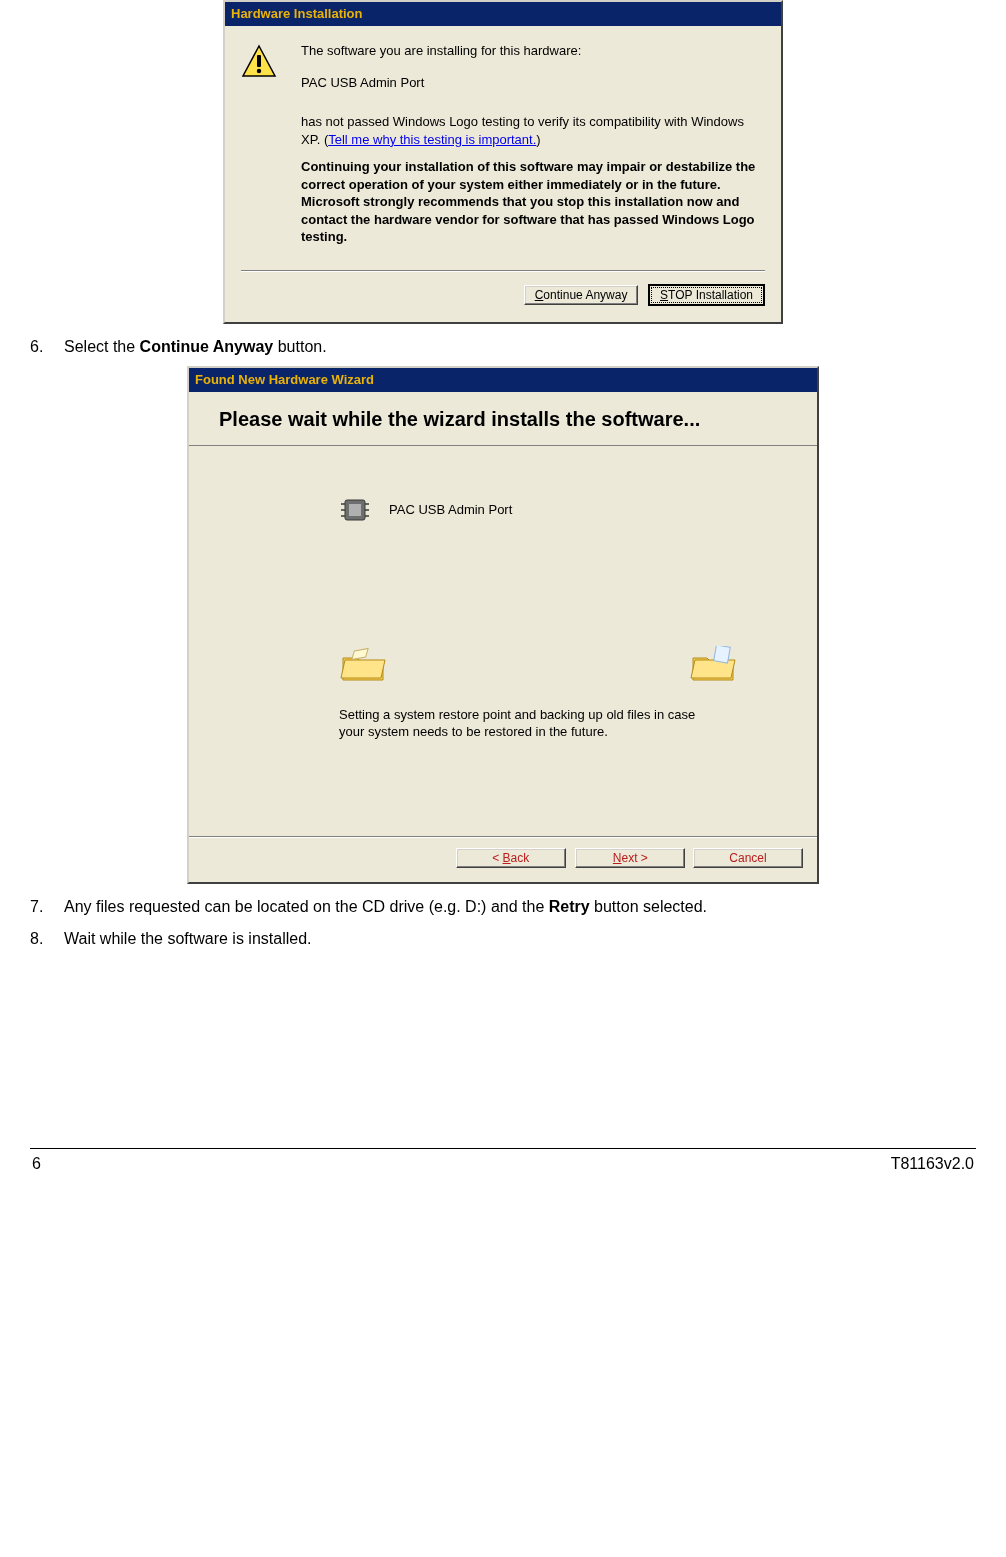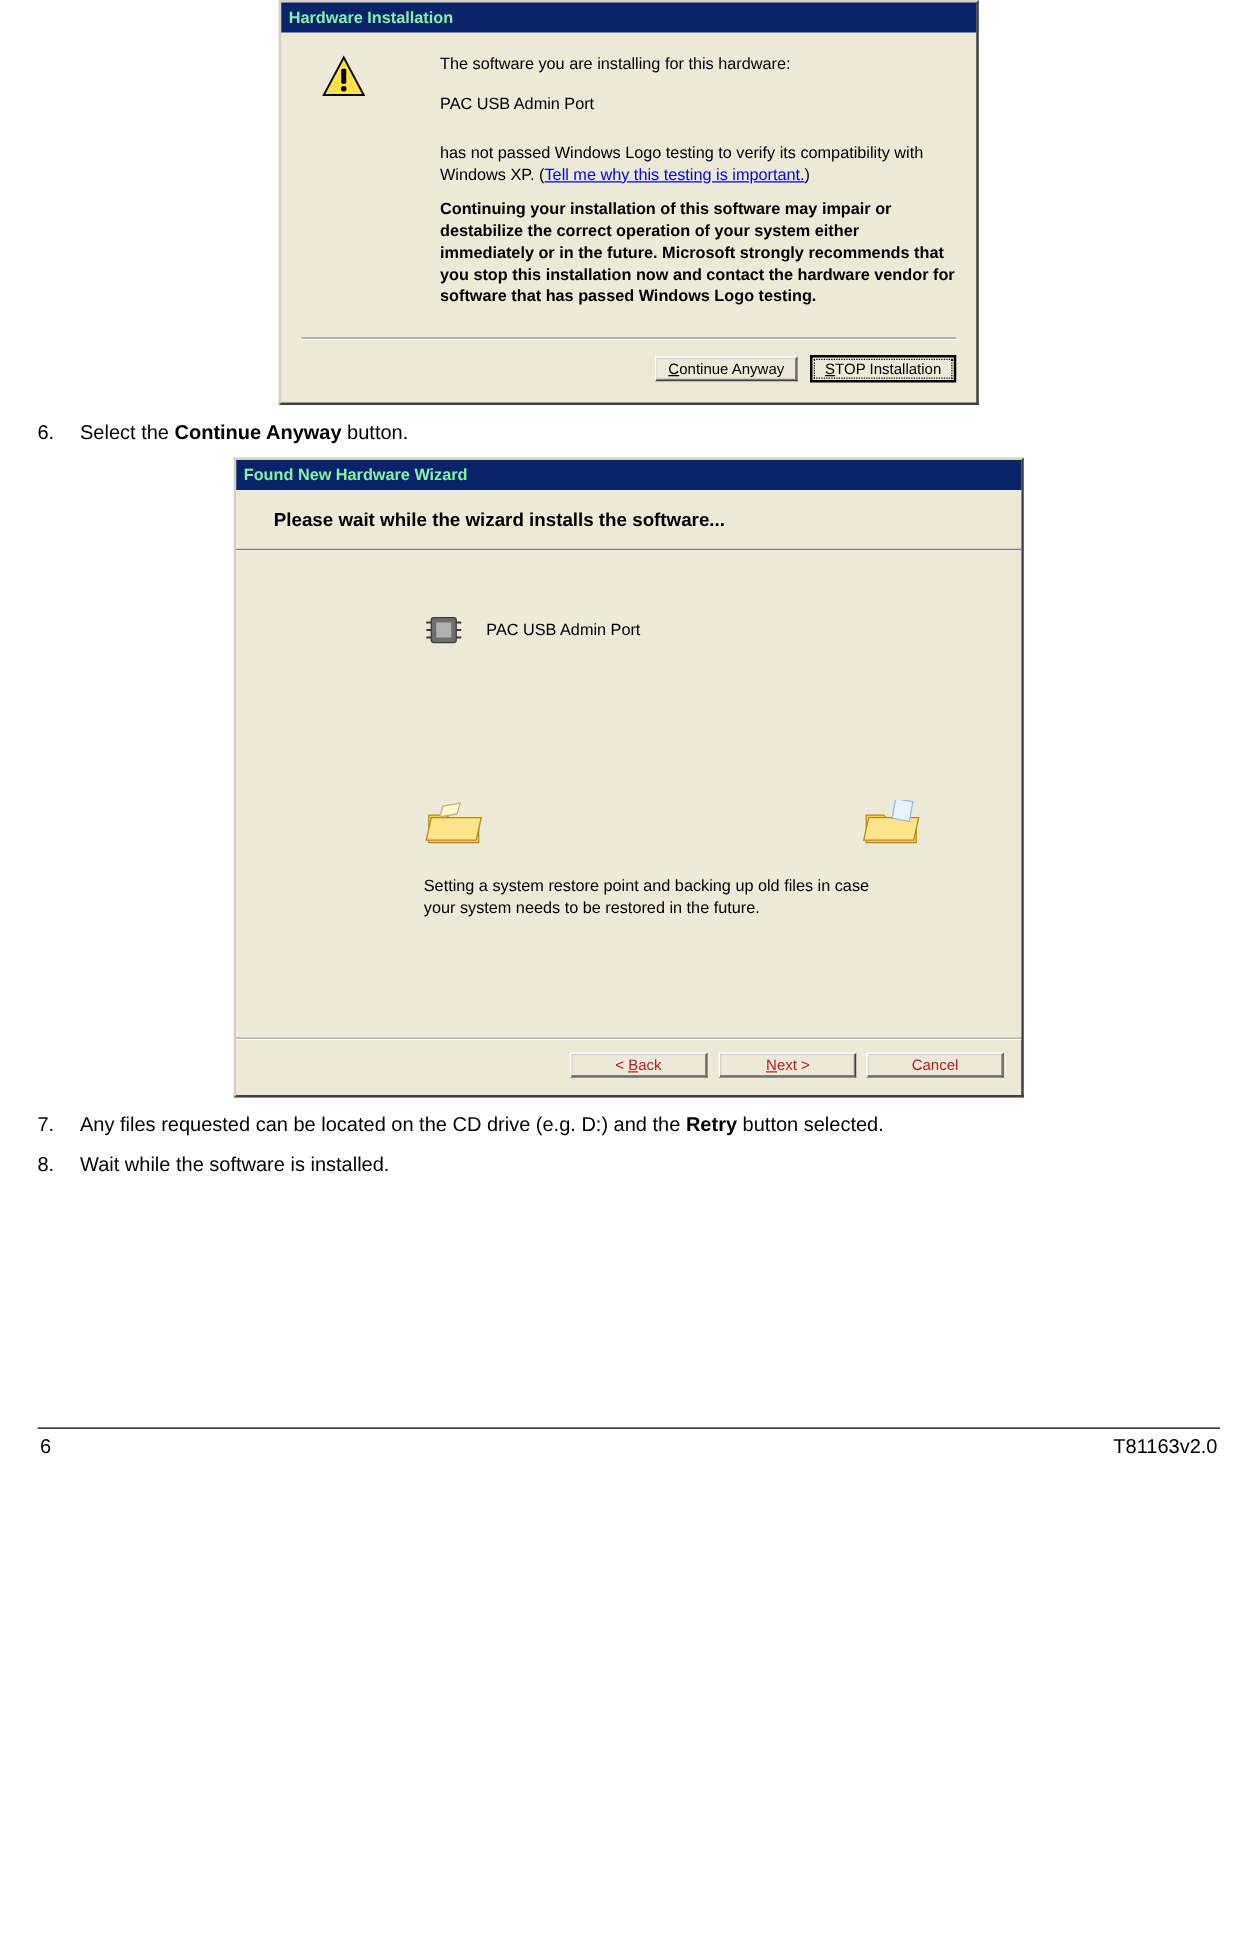--- a/index.html
+++ b/index.html
@@ -24,21 +24,21 @@
     background: #ece9d8;
     font-family: Tahoma, Arial, sans-serif;
     font-size: 13px;
     color: #000;
     margin: 0 auto 12px auto;
     position: relative;
   }
   .titlebar {
     background: linear-gradient(to bottom, #0a246a 0%, #0a246a 4%, #0a246a 96%, #0a246a 100%);
     background: #0a246a;
-    color: #86efac;
+    color: #eab308;
     font-weight: bold;
     font-size: 13px;
     padding: 4px 6px 5px 6px;
   }
   .link { color: #0000ee; text-decoration: underline; }
   .btn {
     display: inline-block;
     background: #ece9d8;
     border: 1px solid #404040;
     border-top-color: #fff;
@@ -51,21 +51,21 @@
     text-align: center;
     margin-left: 6px;
     color: #000;
   }
   .btn.default { outline: 1px dotted #000; outline-offset: -4px; border: 2px solid #000; box-shadow: none; text-align: right; }
   .btn.disabled { color: #b91c1c; }
   .underline-access { text-decoration: underline; display: inline; }
 
   
   .dlg1 { width: 560px; }
-  .dlg1 .body { padding: 16px 16px 0 32px; display: flex; gap: 35px; }
+  .dlg1 .body { padding: 16px 16px 0 16px; display: flex; }
   .dlg1 .icon-col { width: 48px; flex: 0 0 48px; padding-top: 2px; }
   .dlg1 .msg-col { flex: 1 1 auto; padding-left: 12px; line-height: 1.35; }
   .warning-icon {
     width: 36px; height: 36px; position: relative;
   }
   .warning-icon svg { width: 36px; height: 36px; }
   .dlg1 .rule { border: none; border-top: 1px solid #808080; border-bottom: 1px solid #fff; margin: 24px 16px 0 16px; }
   .dlg1 .btn-row { text-align: right; padding: 12px 16px 16px 16px; }
 
   
@@ -73,21 +73,21 @@
   .instr .num { width: 34px; flex: 0 0 34px; }
   .instr .txt { flex: 1 1 auto; }
   .instr .txt b { font-weight: bold; }
 
   
   .dlg2 { width: 632px; }
   .dlg2 .header-area {
     background: #ece9d8;
     padding: 16px 20px 14px 30px;
     font-weight: bold;
-    font-size: 15px;
+    font-size: 20px;
     border-bottom: 1px solid #808080;
   }
   .dlg2 .wizard-body {
     background: #ece9d8;
     padding: 30px 20px 10px 140px;
     min-height: 390px;
     position: relative;
   }
   .dlg2 .chip-icon {
     position: absolute;

